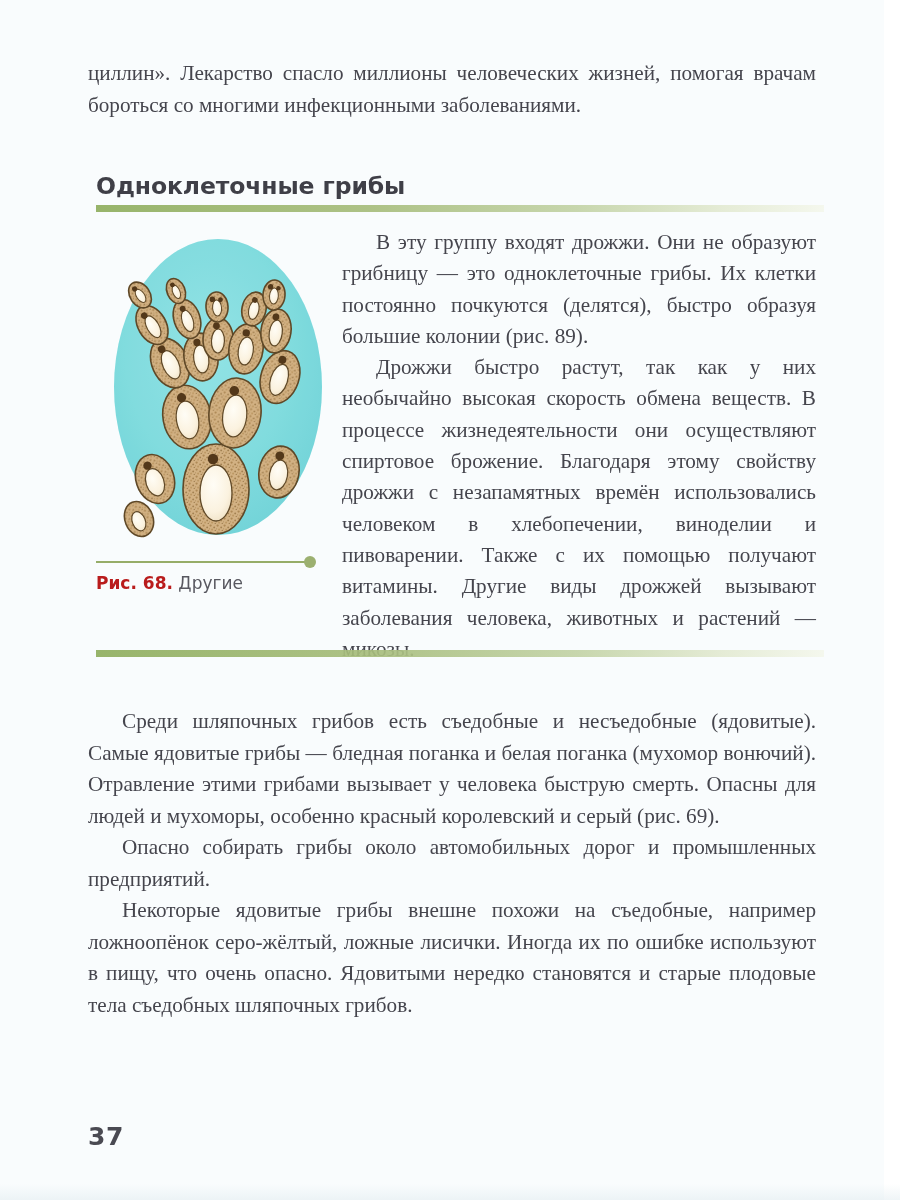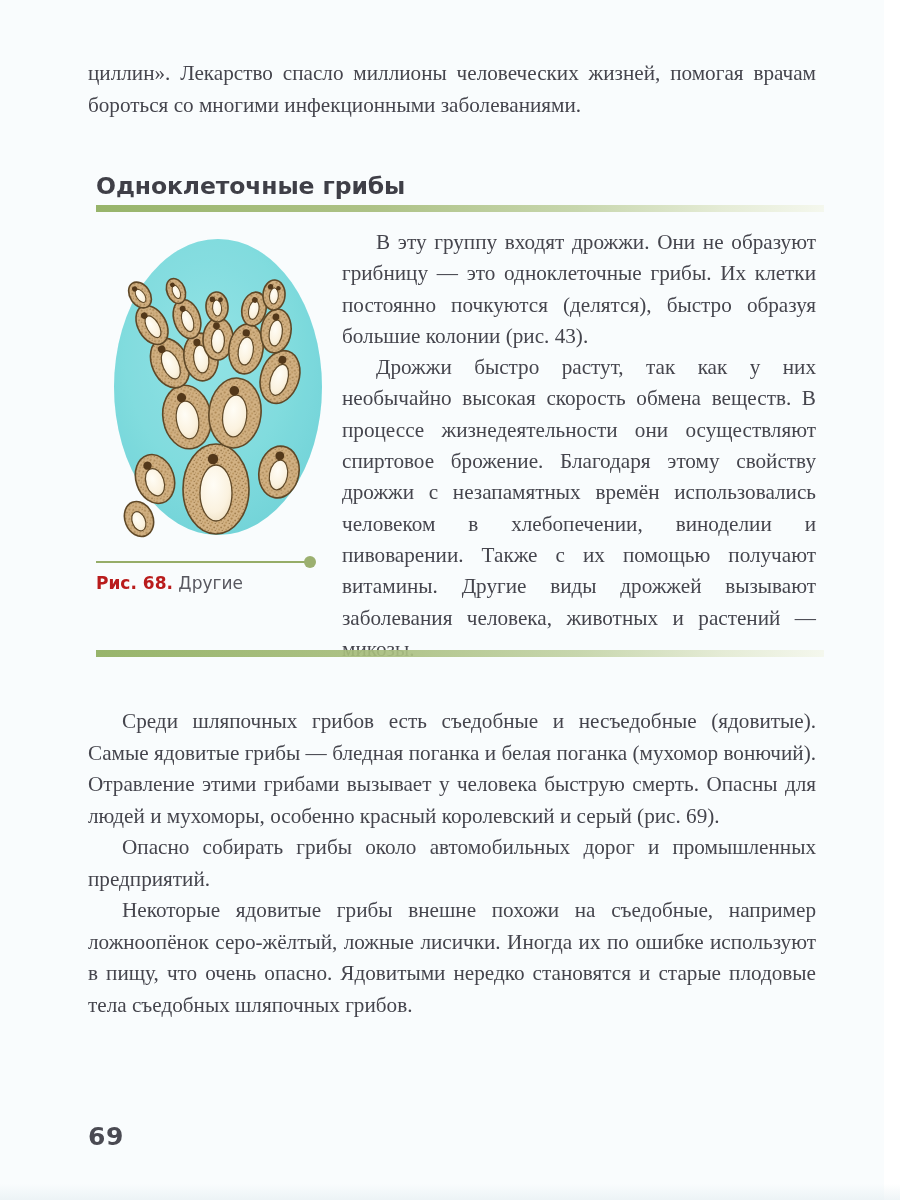--- a/index.html
+++ b/index.html
@@ -353,32 +353,32 @@
         <span class="figure-rule-dot"></span>
       </div>
 
       <div class="figure-caption">
         <span class="cap-num">Рис. 68.</span>
         <span class="cap-txt">Другие</span>
       </div>
     </div>
 
     <div class="right-column">
-      <p class="body-text indent">В эту группу входят дрожжи. Они не образуют грибницу — это одноклеточные грибы. Их клетки постоянно почкуются (делятся), быстро образуя большие колонии (рис. 43).</p>
+      <p class="body-text indent">В эту группу входят дрожжи. Они не образуют грибницу — это одноклеточные грибы. Их клетки постоянно почкуются (делятся), быстро образуя большие колонии (рис. 89).</p>
       <p class="body-text indent">Дрожжи быстро растут, так как у них необычайно высокая скорость обмена веществ. В процессе жизнедеятельности они осуществляют спиртовое брожение. Благодаря этому свойству дрожжи с незапамятных времён использовались человеком в хлебопечении, виноделии и пивоварении. Также с их помощью получают витамины. Другие виды дрожжей вызывают заболевания человека, животных и растений — микозы.</p>
     </div>
 
     <div class="section-heading" id="heading-edible">
       <span class="heading-rule"></span>
     </div>
 
     <div class="lower-text">
       <p class="body-text indent">Среди шляпочных грибов есть съедобные и несъедобные (ядовитые). Самые ядовитые грибы — бледная поганка и белая поганка (мухомор вонючий). Отравление этими грибами вызывает у человека быструю смерть. Опасны для людей и мухоморы, особенно красный королевский и серый (рис. 69).</p>
       <p class="body-text indent">Опасно собирать грибы около автомобильных дорог и промышленных предприятий.</p>
       <p class="body-text indent">Некоторые ядовитые грибы внешне похожи на съедобные, например ложноопёнок серо-жёлтый, ложные лисички. Иногда их по ошибке используют в пищу, что очень опасно. Ядовитыми нередко становятся и старые плодовые тела съедобных шляпочных грибов.</p>
     </div>
 
-    <div class="folio">69</div>
+    <div class="folio">37</div>
 
   </div>
 
   <div class="scan-edge"></div>
 </div>
 
 </body></html>

